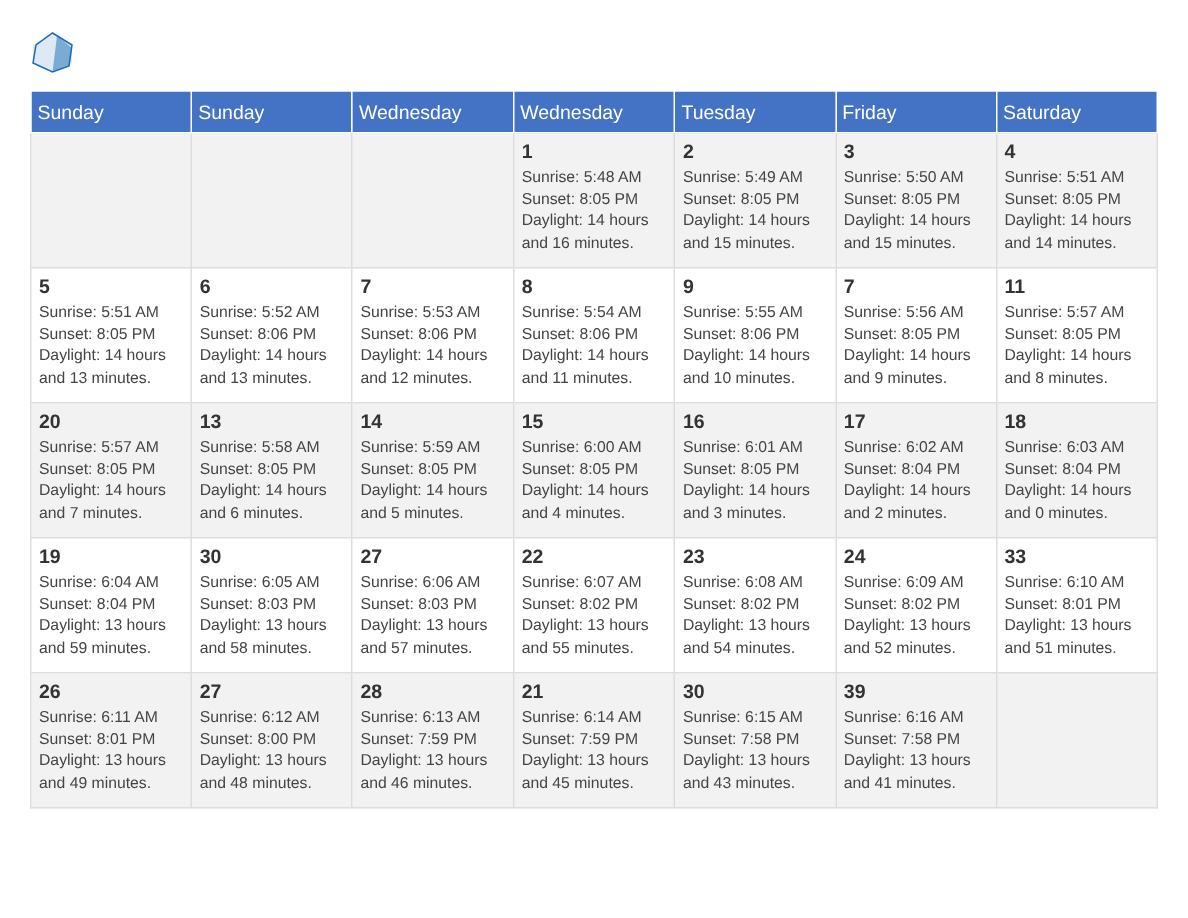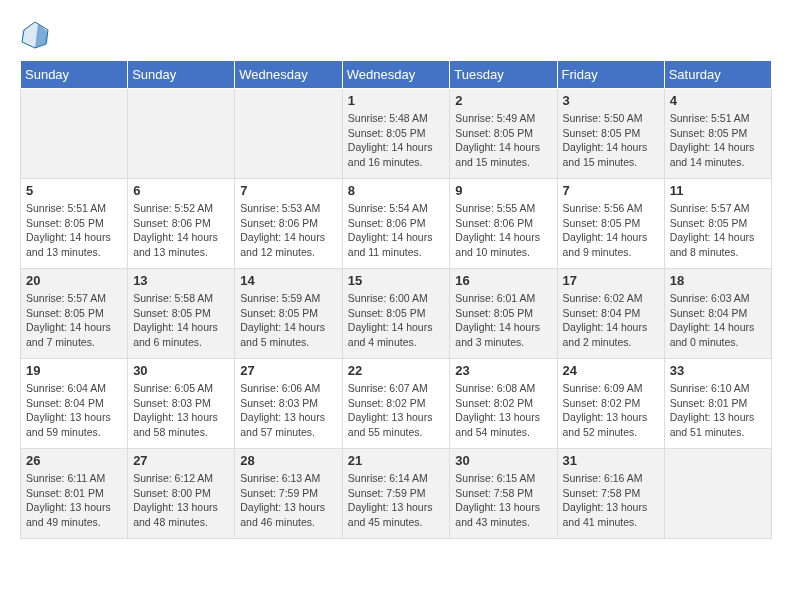--- a/index.html
+++ b/index.html
@@ -257,19 +257,19 @@
         </td>
         <td>
           <span class="day-number">21</span>
           <div class="day-info">Sunrise: 6:14 AM<br>Sunset: 7:59 PM<br>Daylight: 13 hours<br>and 45 minutes.</div>
         </td>
         <td>
           <span class="day-number">30</span>
           <div class="day-info">Sunrise: 6:15 AM<br>Sunset: 7:58 PM<br>Daylight: 13 hours<br>and 43 minutes.</div>
         </td>
         <td>
-          <span class="day-number">31</span>
+          <span class="day-number">39</span>
           <div class="day-info">Sunrise: 6:16 AM<br>Sunset: 7:58 PM<br>Daylight: 13 hours<br>and 41 minutes.</div>
         </td>
         <td class="empty-cell"></td>
       </tr>
     </tbody>
 </table>
 
 </body></html>

